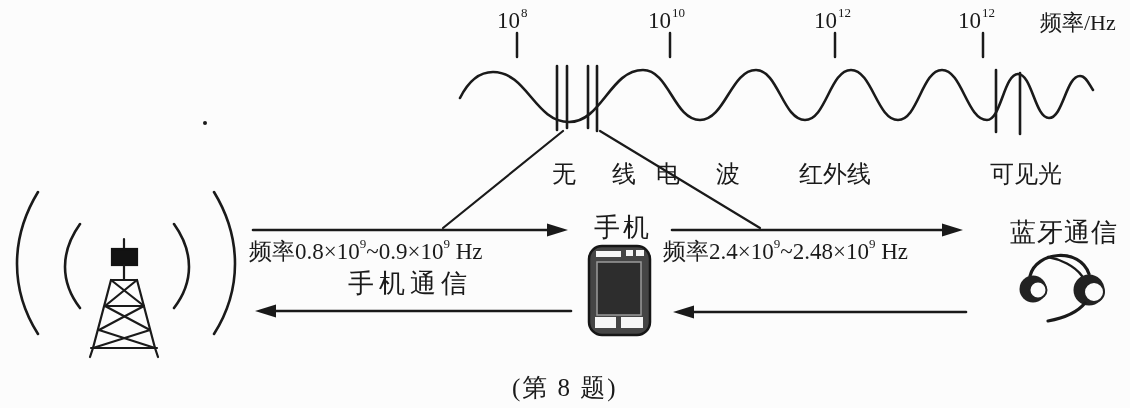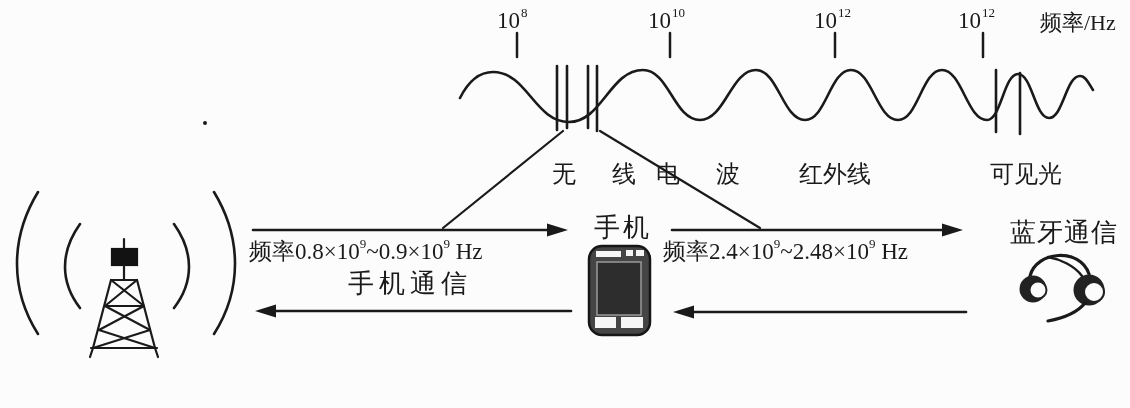--- a/index.html
+++ b/index.html
@@ -156,14 +156,15 @@
 
   <div class="t freq-text" style="left:249px;top:239px">
     <span>频率0.8×10</span><sup>9</sup><span>~0.9×10</span><sup>9</sup><span> Hz</span>
   </div>
   <div class="t comm-label" style="left:348px;top:270px">手机通信</div>
 
   <div class="t freq-text" style="left:663px;top:239px">
     <span>频率2.4×10</span><sup>9</sup><span>~2.48×10</span><sup>9</sup><span> Hz</span>
   </div>
 
+  <div class="t caption" style="left:512px;top:374px">(第 8 题)</div>
 
 </div>
 
 </body></html>

